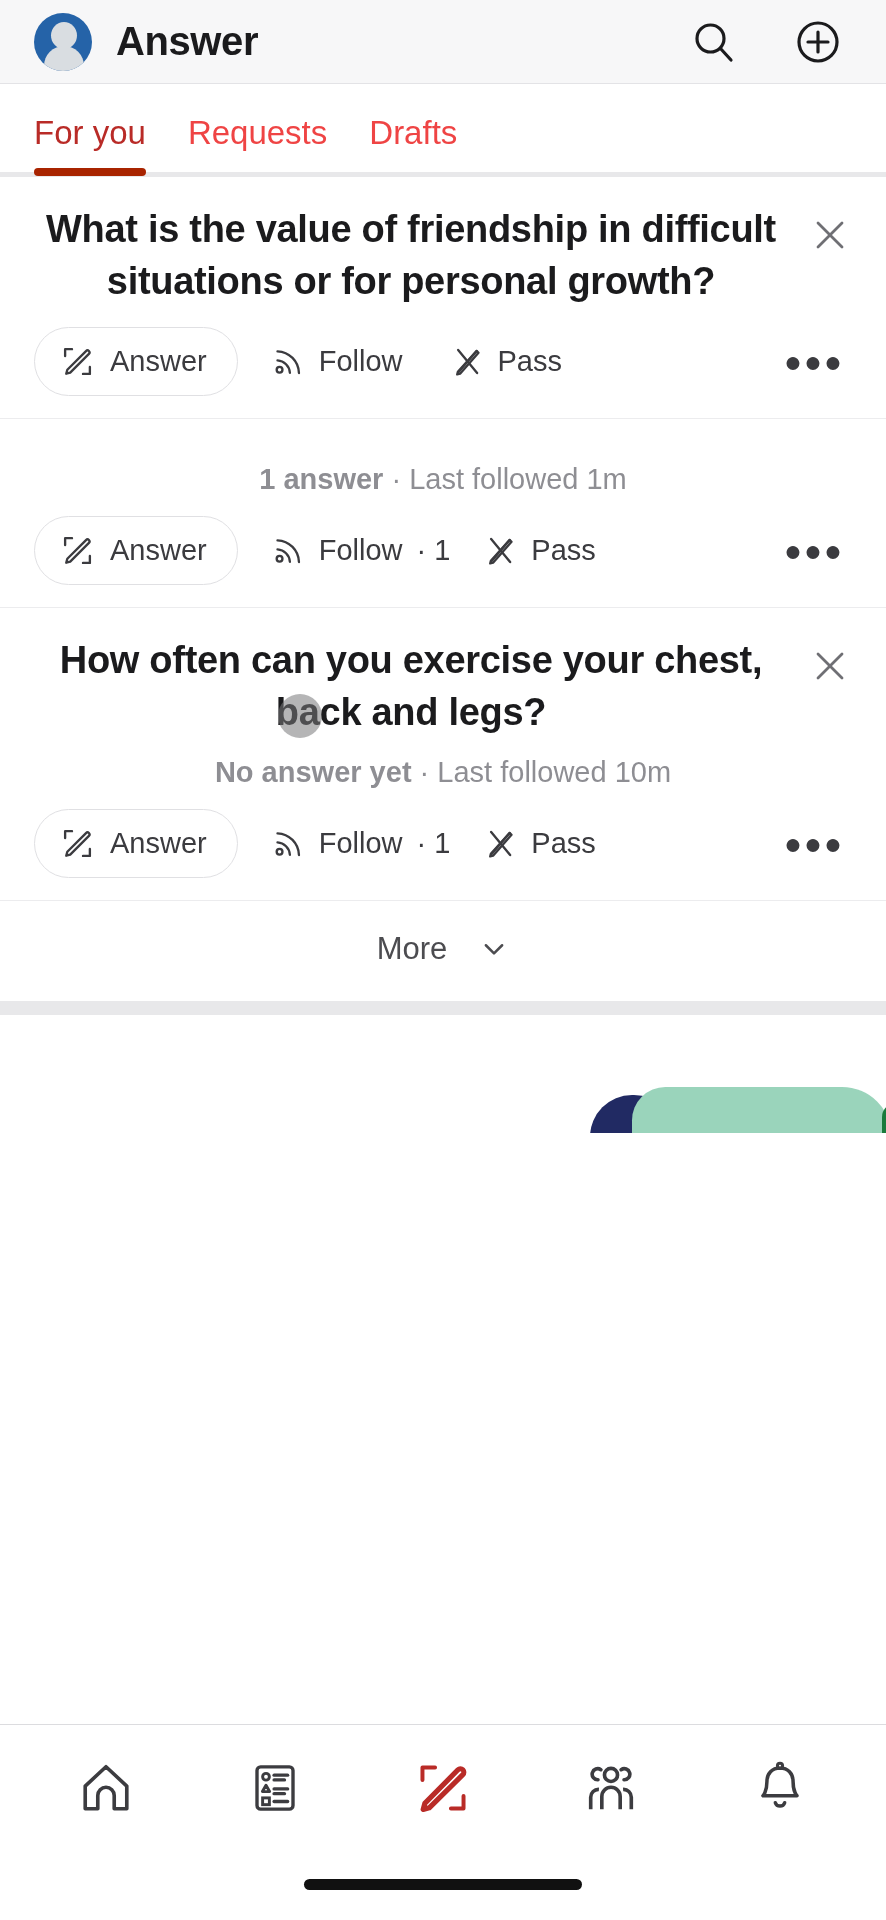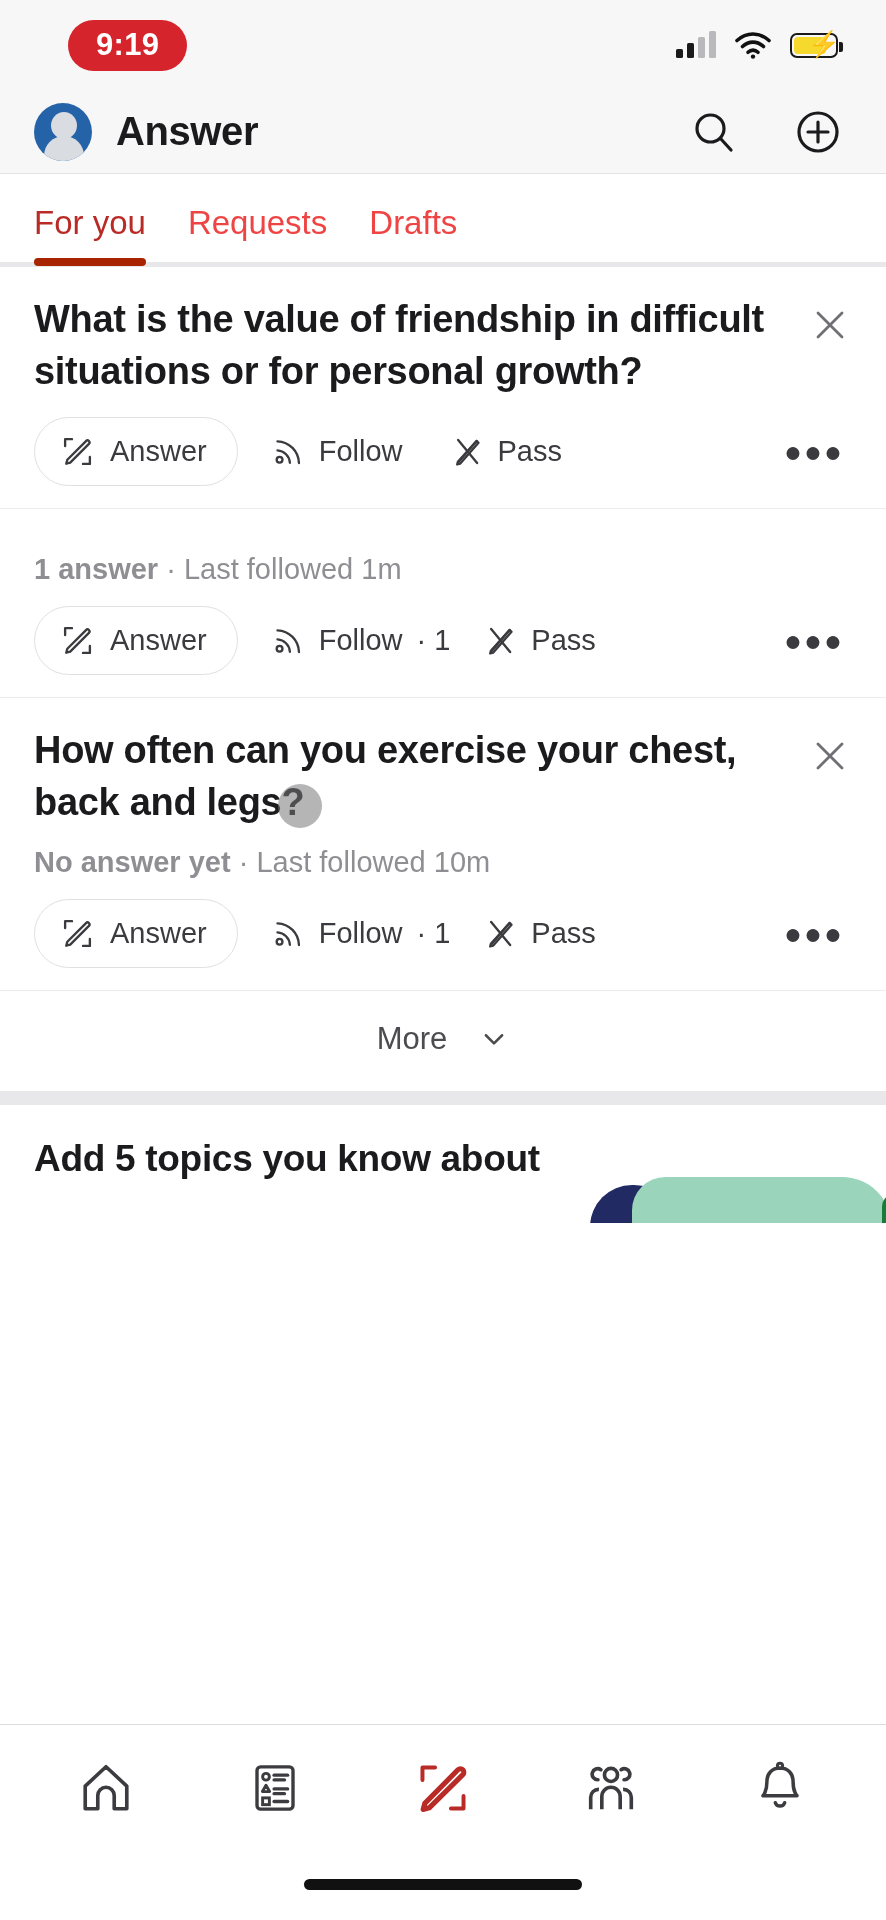--- a/index.html
+++ b/index.html
@@ -84,21 +84,21 @@
     display:flex; align-items:center; gap:26px;
     padding:26px 34px 26px; border-bottom:1px solid #ececee; background:#fff;
   }
   .star-box{
     width:53px;height:53px;border-radius:9px;background:#a61b21;
     display:flex;align-items:center;justify-content:center; flex:0 0 auto;
   }
   .section-label{ font-size:31px; color:#58585c; }
 
   
-  .card{ padding:26px 34px 22px; border-bottom:1px solid #ececee; background:#fff; position:relative;}
+  .card{ padding:26px 34px 22px; border-bottom:1px solid #ececee; background:#fff; position:relative;text-align:center;}
   .card-top{ display:flex; align-items:flex-start; }
   .q-title{
     font-size:38px; font-weight:700; line-height:1.37; letter-spacing:-0.3px;
     color:#1b1b1d; flex:1 1 auto; padding-right:20px;
   }
   .close-x{ flex:0 0 auto; width:44px;height:44px; display:flex;align-items:center;justify-content:center;
             color:#6f6f74; margin-top:10px;}
   .meta{ font-size:29px; color:#8e8e93; margin-top:18px; }
   .meta b{ font-weight:700; color:#8e8e93;}
   .actions{ display:flex; align-items:center; margin-top:20px; }
@@ -144,41 +144,20 @@
   .home-ind{
     position:absolute; bottom:30px; left:50%; transform:translateX(-50%);
     width:278px; height:11px; border-radius:6px; background:#111;
   }
 </style>
 </head>
 <body>
 
 <div class="phone">
 
-  <div class="statusbar">
-    <div class="time-pill">9:19</div>
-    <div class="status-right">
-      <div class="sig">
-          <i></i>
-          <i></i>
-          <i></i>
-          <i></i>
-        </div>
-      <svg width="36" height="27" viewBox="0 0 36 27">
-        <path d="M2 8.5C6.6 4.3 12 2 18 2s11.4 2.3 16 6.5" fill="none" stroke="#111" stroke-width="3.6" stroke-linecap="round"></path>
-        <path d="M7.5 14.5c3-2.8 6.6-4.4 10.5-4.4s7.5 1.6 10.5 4.4" fill="none" stroke="#111" stroke-width="3.6" stroke-linecap="round"></path>
-        <path d="M13 20.3c1.5-1.4 3.2-2.2 5-2.2s3.5.8 5 2.2" fill="none" stroke="#111" stroke-width="3.6" stroke-linecap="round"></path>
-        <circle cx="18" cy="24.6" r="2.2" fill="#111"></circle>
-      </svg>
-      <div class="batt">
-        <div class="fill"></div>
-          <div class="bolt">⚡</div>
-      </div>
-    </div>
-  </div>
 
   <div class="header">
     <div class="logo-av">
       <div class="head"></div>
         <div class="body"></div>
     </div>
     <div class="app-title">Answer</div>
     <div class="header-actions">
       <div class="ic-btn">
         <svg width="46" height="46" viewBox="0 0 46 46">
@@ -326,21 +305,20 @@
   <div class="more-row">
     <span>More</span>
     <svg width="30" height="30" viewBox="0 0 24 24">
       <path d="M5.5 9 12 15.5 18.5 9" fill="none" stroke="#4c4c50" stroke-width="2" stroke-linecap="round" stroke-linejoin="round"></path>
     </svg>
   </div>
 
   <div class="spacer"></div>
 
   <div class="topics">
-    <h2>Add 5 topics you know about</h2>
     <div class="art">
       <div class="navy"></div>
         <div class="mint"></div>
         <div class="green"></div>
     </div>
   </div>
 
   <div class="bottomnav">
     <div class="nav-items">
       <div class="nav-item">

